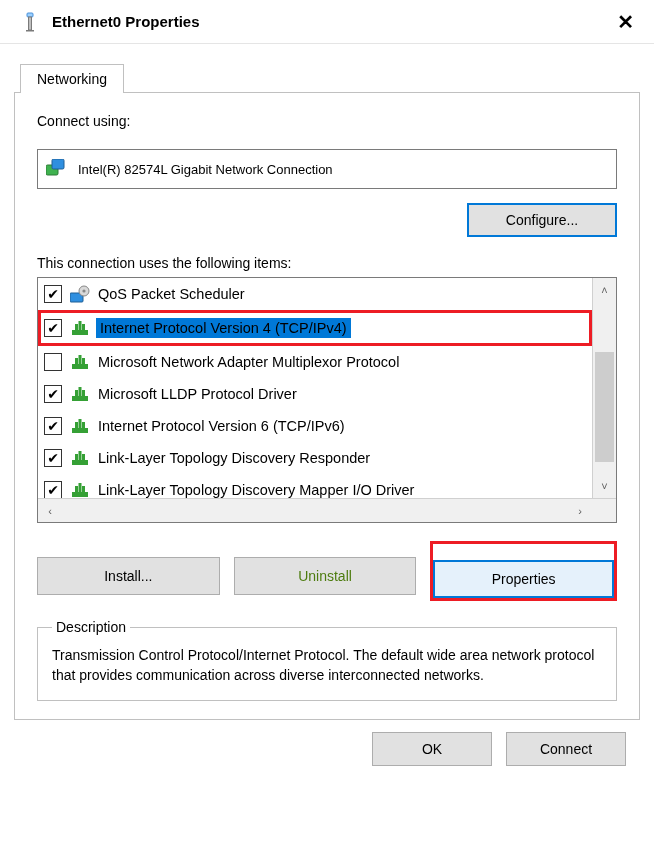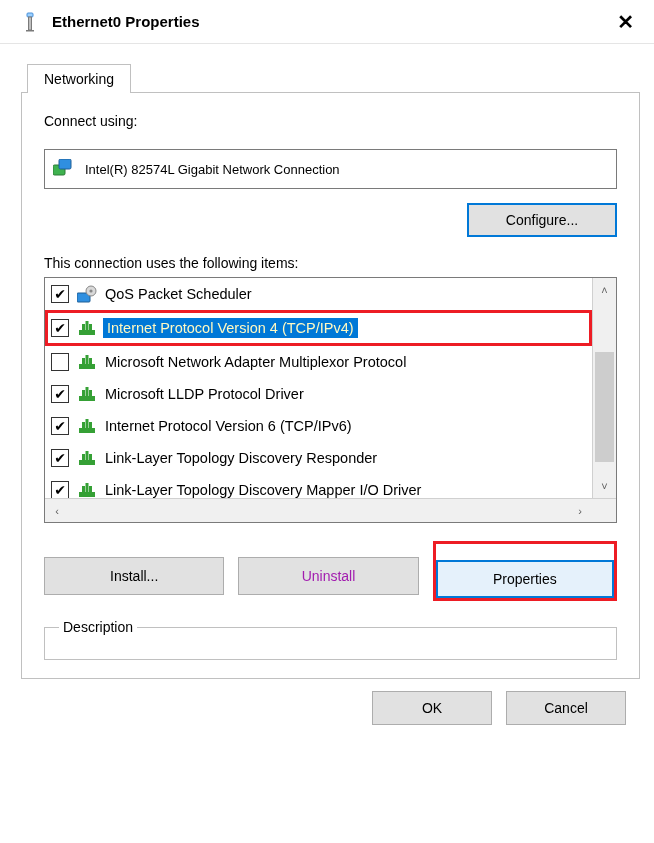--- a/index.html
+++ b/index.html
@@ -29,21 +29,21 @@
   .titlebar .title {
     flex: 1;
     font-size: 15px;
   }
   .titlebar .close {
     font-size: 20px;
     padding: 4px 8px;
     line-height: 1;
   }
   .body {
-    padding: 14px 14px 14px 21px;
+    padding: 14px 14px 14px 14px;
   }
   .tabstrip {
     display: flex;
     align-items: flex-end;
     height: 34px;
     position: relative;
     margin-left: 6px;
   }
   .tab {
     background: #fff;
@@ -82,21 +82,21 @@
   .btn {
     background: #e1e1e1;
     border: 1px solid #adadad;
     height: 34px;
     font-size: 14px;
     font-family: inherit;
     padding: 0 0;
     text-align: center;
   }
   .btn:disabled {
-    color: #a21caf;
+    color: #4d7c0f;
   }
   .configure-row {
     display: flex;
     justify-content: flex-end;
     margin-bottom: 18px;
   }
   .btn-configure {
     width: 150px;
     border: 2px solid #0078d7;
     background: #e1e1e1;
@@ -141,21 +141,21 @@
   .row-highlight-wrap {
     position: relative;
     border: 3px solid #ed1c24;
   }
   .row-highlight-wrap .row {
     height: 30px;
     padding-left: 3px;
   }
   .sel-text {
     background: #0078d7;
-    color: #fef9c3;
+    color: #000000;
     padding: 2px 4px;
     margin-left: -2px;
   }
   .icon-small {
     width: 20px; height: 18px;
     display: inline-block;
     flex-shrink: 0;
   }
   .vscroll {
     width: 24px;
@@ -384,22 +384,23 @@
     <div class="btn-row">
       <button class="btn">Install...</button>
       <button class="btn" disabled="">Uninstall</button>
       <div class="btn-properties-wrap">
         <button class="btn btn-properties">Properties</button>
       </div>
     </div>
 
     <fieldset class="desc">
       <legend>Description</legend>
+      <div class="desc-text">Transmission Control Protocol/Internet Protocol. The default wide area network protocol that provides communication across diverse interconnected networks.</div>
     </fieldset>
 
   </div>
 
   <div class="footer">
     <button class="btn">OK</button>
-    <button class="btn">Cancel</button>
+    <button class="btn">Connect</button>
   </div>
 
 </div>
 
 </body></html>

